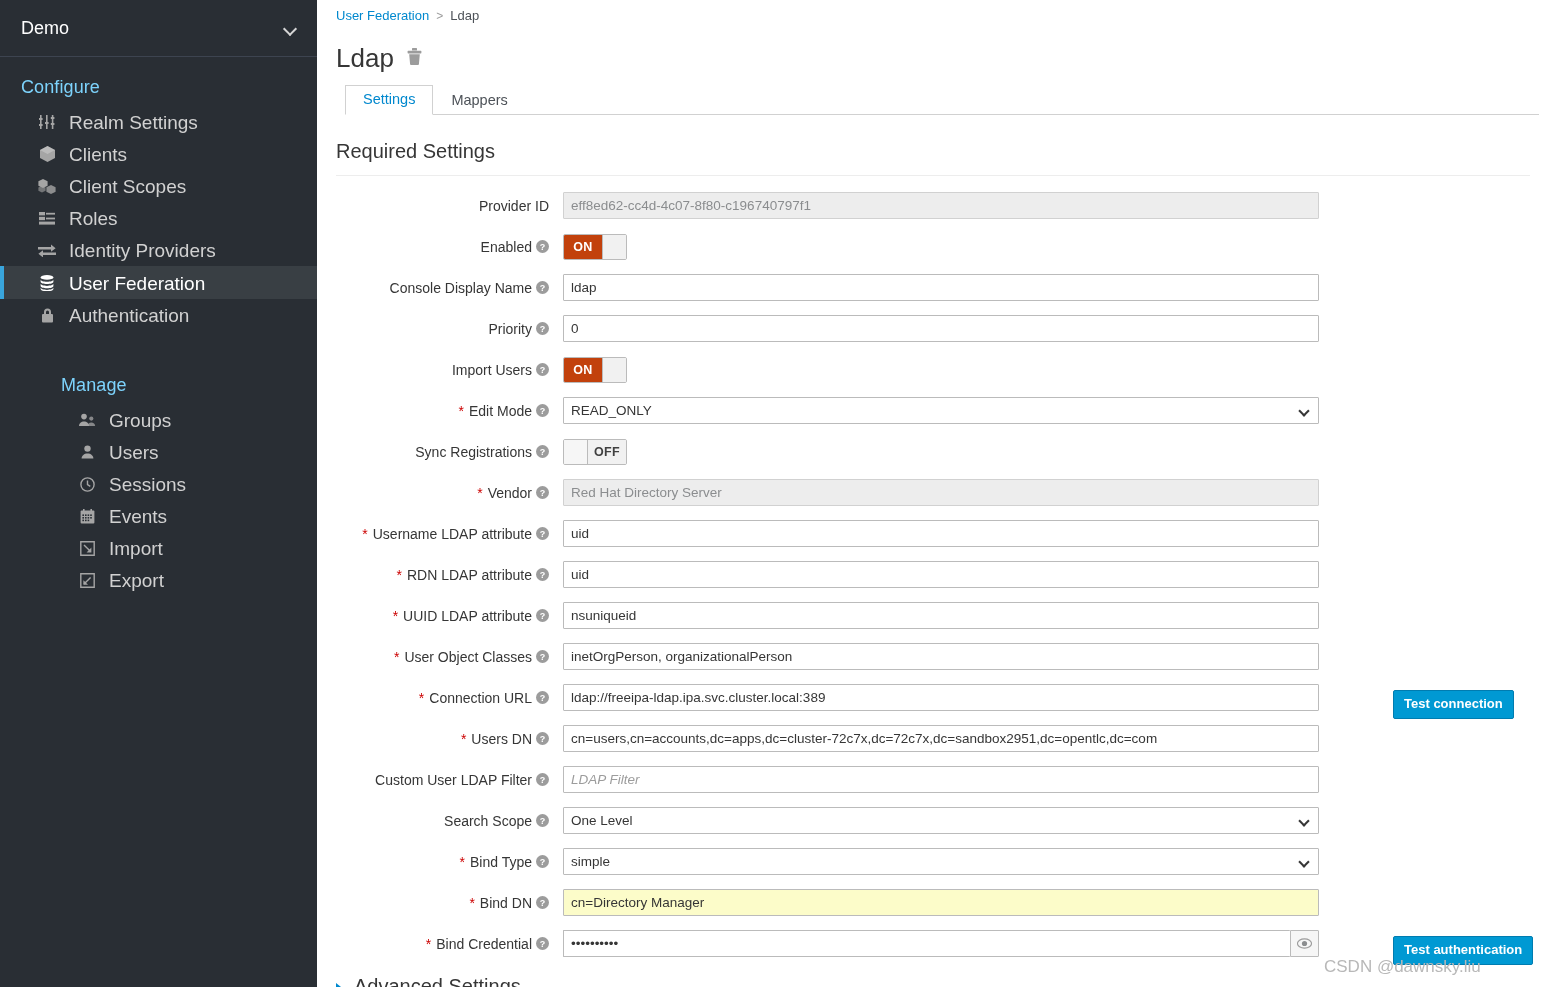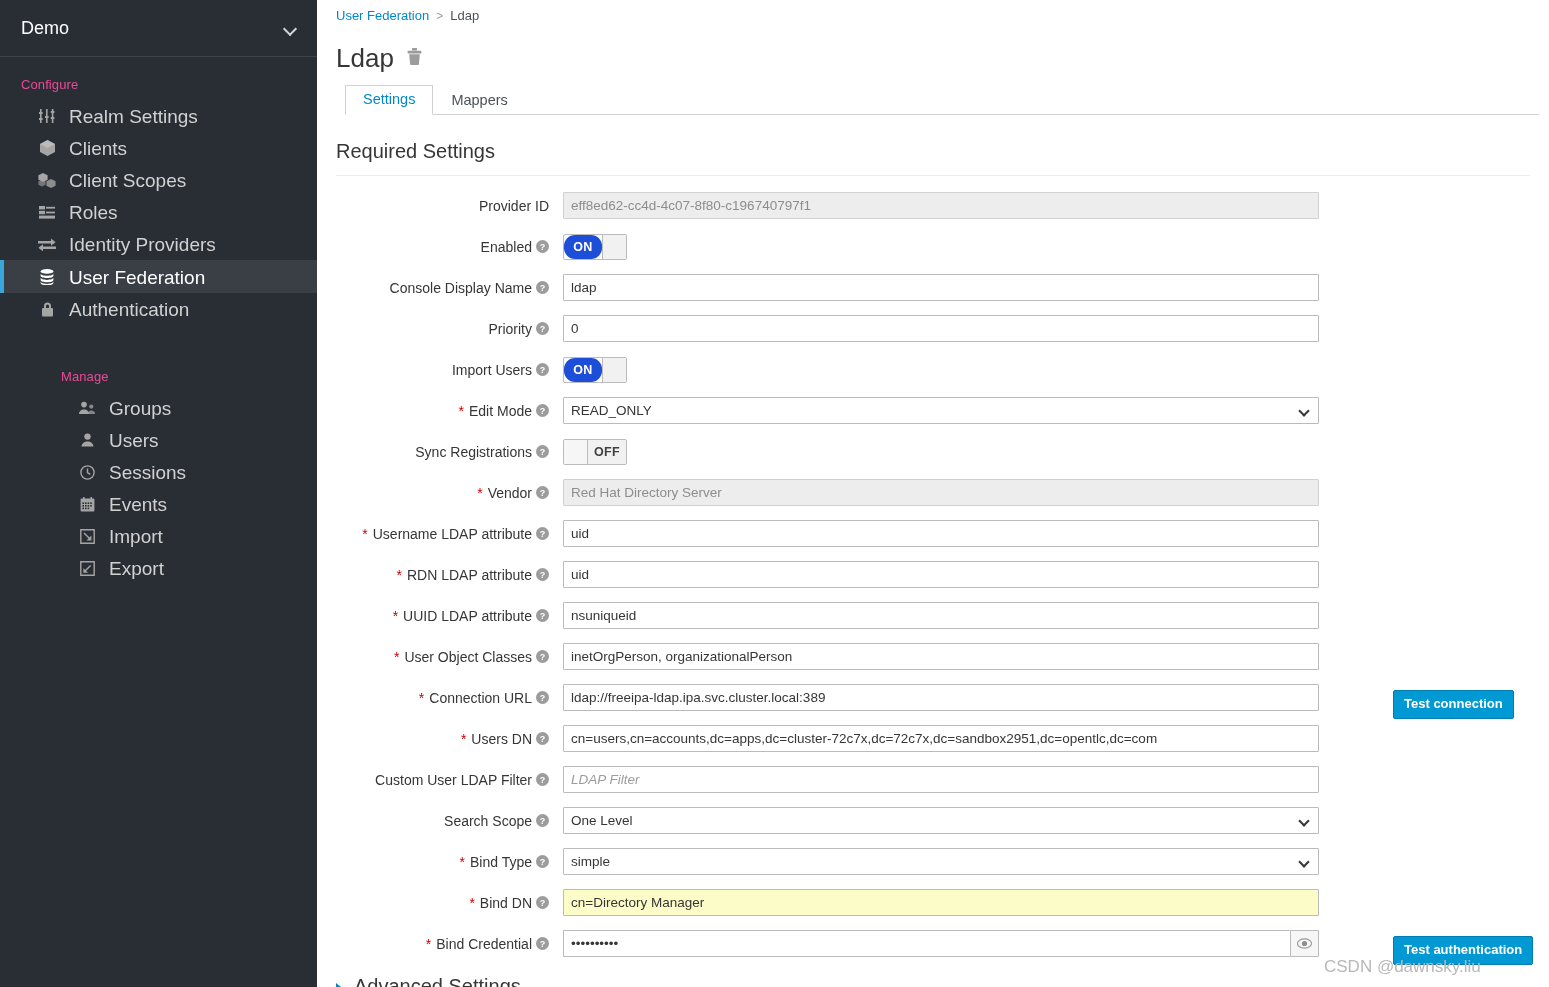--- a/index.html
+++ b/index.html
@@ -34,22 +34,22 @@
   }
   .chevron-down::before {
     content: ""; position: absolute; left: 1px; top: 0;
     width: 8px; height: 8px;
     border-right: 2px solid #d6d6d6;
     border-bottom: 2px solid #d6d6d6;
     transform: rotate(45deg);
   }
 
   .nav-group-title {
-    font-size: 13px;
-    color: #ec4899;
+    font-size: 18px;
+    color: #7dd3fc;
     padding: 20px 8px 8px 21px;
     letter-spacing: .1px;
   }
   .nav-item {
     display: flex; align-items: center;
     height: 32px;
     padding-left: 32px;
     font-size: 19px;
     color: #d1d1d1;
     cursor: pointer;
@@ -222,21 +222,21 @@
   .toggle .t-text {
     flex: 1;
     display: flex; align-items: center; justify-content: center;
     font-size: 12.5px; font-weight: bold;
     letter-spacing: .3px;
   }
   .toggle .t-handle {
     width: 24px;
     background: #f1f1f1;
   }
-  .toggle.on .t-text { background: #1d4ed8; color: #ffffff; order: 1; border-radius: 11px; }
+  .toggle.on .t-text { background: #c2410c; color: #ffffff; order: 1; }
   .toggle.on .t-handle { order: 2; border-left: 1px solid #bbbbbb; }
   .toggle.off .t-text { background: #f1f1f1; color: #404040; order: 2; }
   .toggle.off .t-handle { order: 1; border-right: 1px solid #bbbbbb; background: #f6f6f6; }
 
   
   .pw-group { display: flex; }
   .pw-group input.txt { width: 727px; border-right: none; }
   .pw-eye {
     width: 29px; height: 27px;
     border: 1px solid #bbbbbb;

